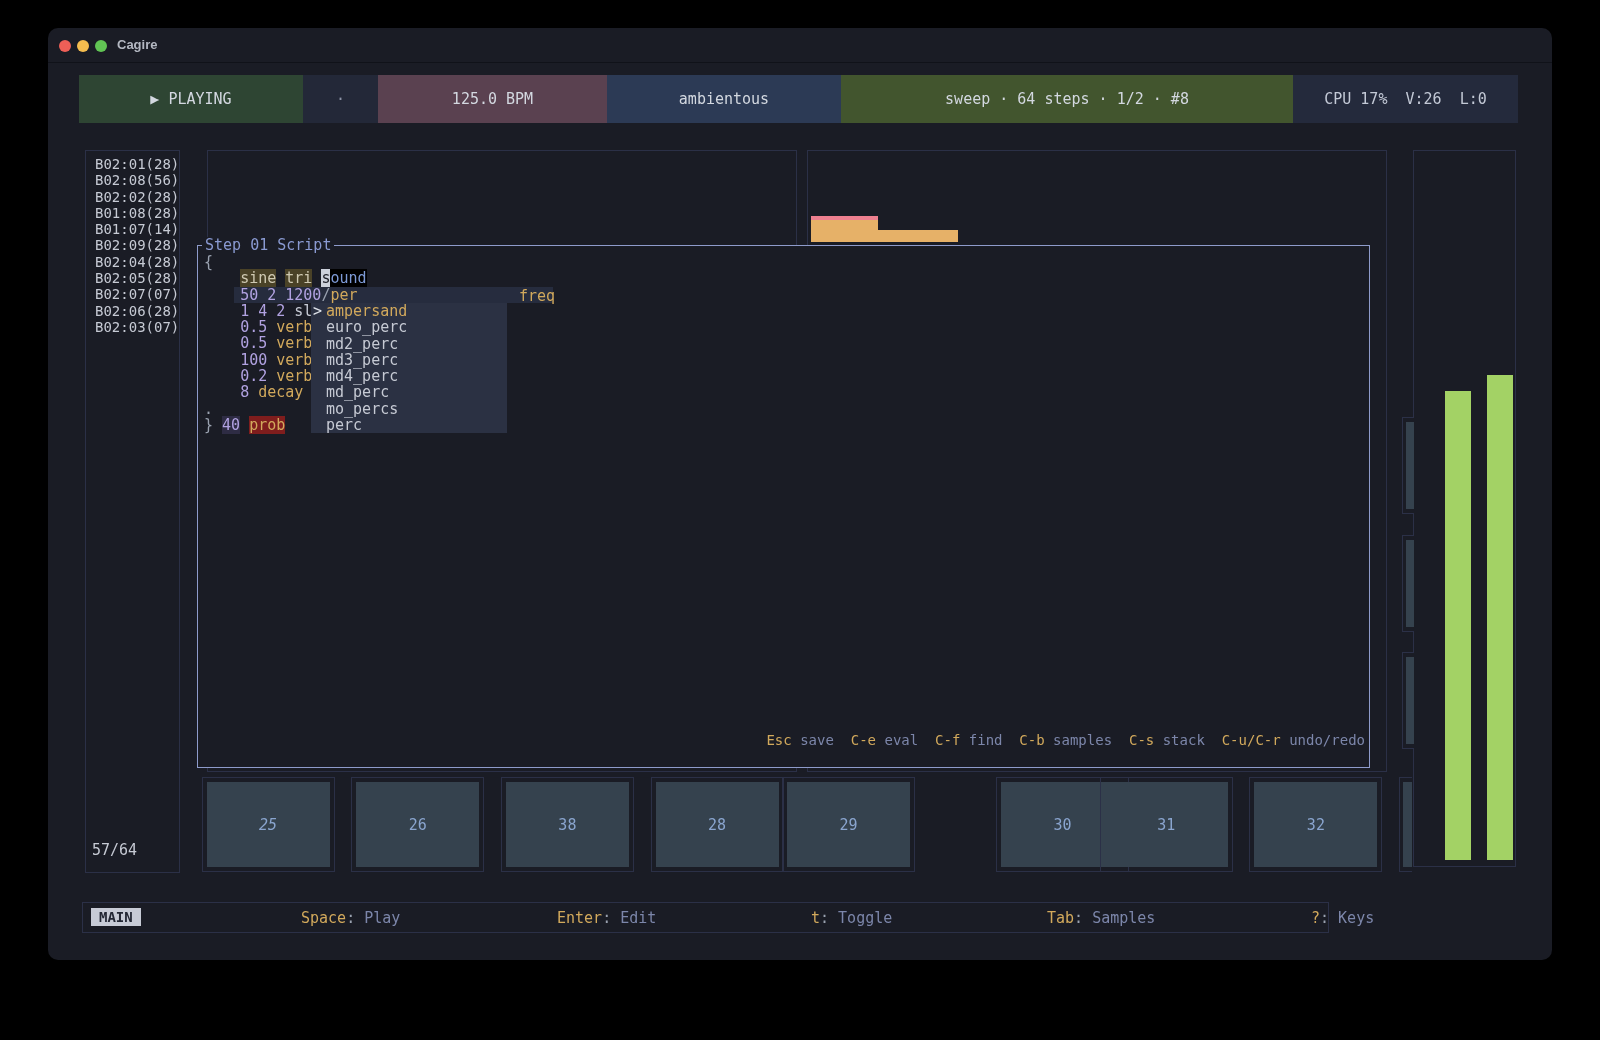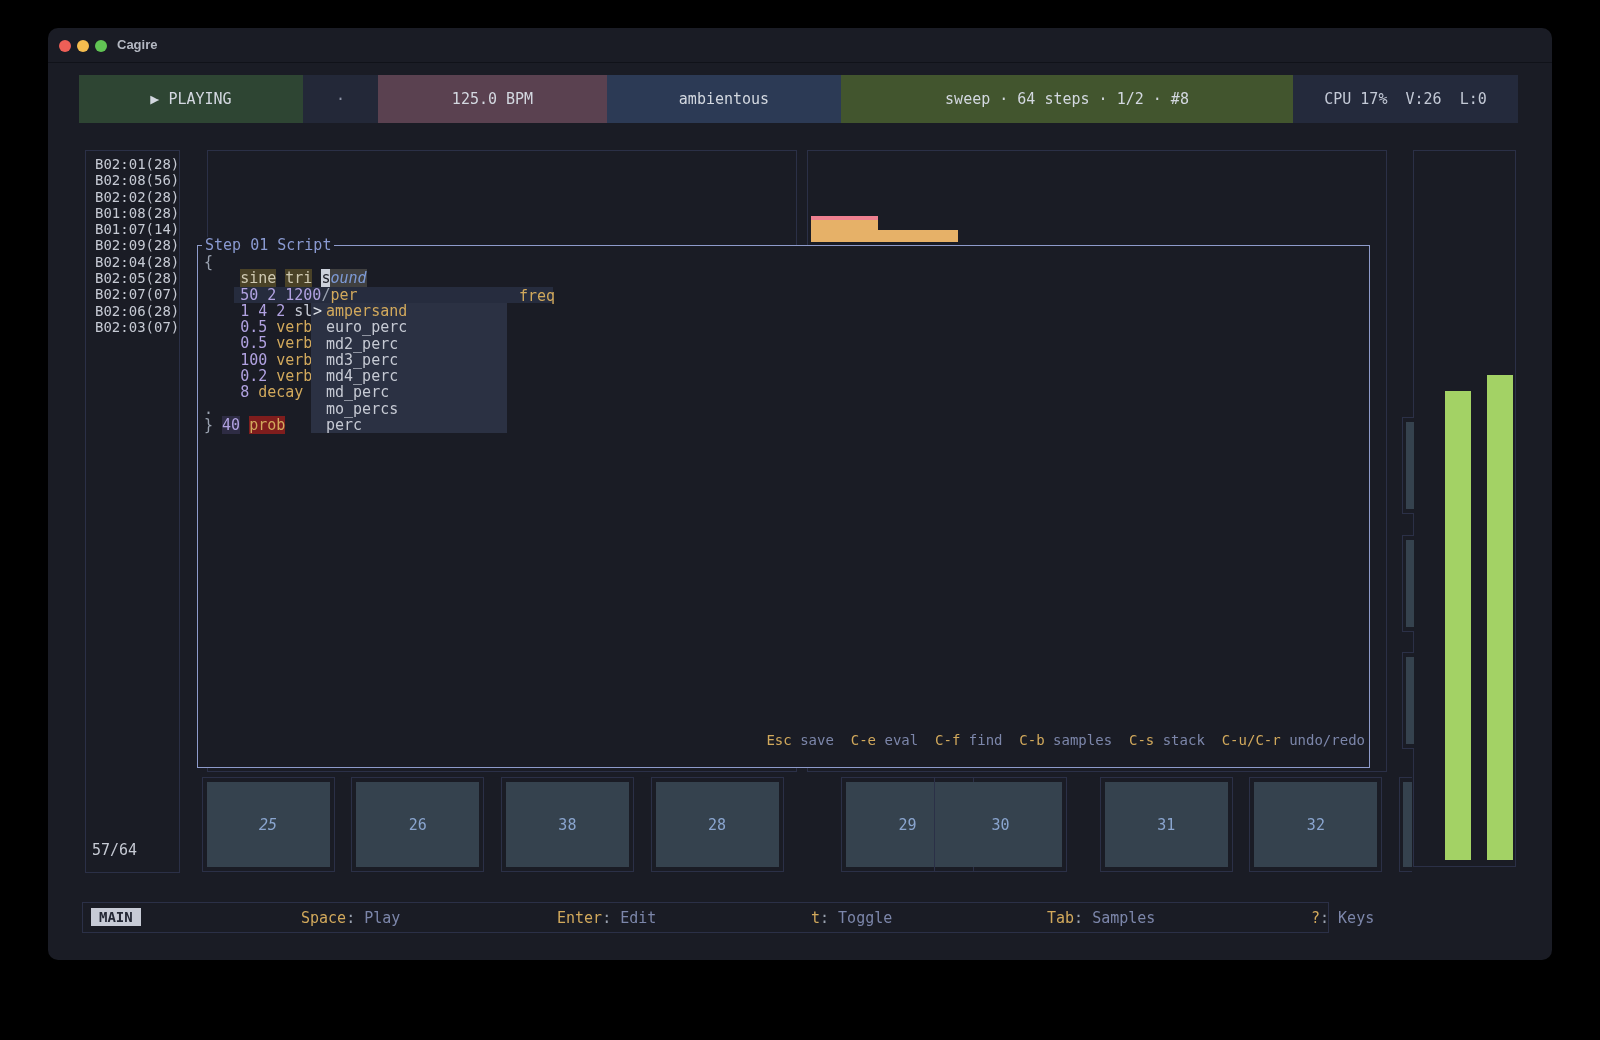--- a/index.html
+++ b/index.html
@@ -39,21 +39,21 @@
   
   .editor{position:absolute;left:149px;top:217px;width:1173px;height:523px;background:#1a1c25;
           border:1px solid #8e9bcb;box-sizing:border-box;z-index:5;}
   .edtitle{position:absolute;left:4px;top:-9px;background:#1a1c25;padding:0 3px;color:#8a9ad2;
            font-size:15px;line-height:16px;}
   .code{position:absolute;left:6px;top:8px;font-size:15px;line-height:16.3px;white-space:pre;z-index:2;}
   .lineband{position:absolute;left:36px;top:40.6px;width:319px;height:16px;background:#262c3e;z-index:1;}
   .freq{position:absolute;left:321px;top:41px;font-size:15px;color:#d2a95c;z-index:2;}
   .tk-pun{color:#9aa2b0;} .tk-num{color:#b1a2e1;} .tk-gold{color:#d2a95c;} .tk-plain{color:#c6cad4;}
   .tk-olive{color:#cfc9b2;background:#4a4227;} .tk-cursor{color:#1a1c25;background:#ccd1db;}
-  .tk-wordsel{color:#7d9ad6;background:#404040;font-style:italic;} .tk-numbox{color:#b1a2e1;background:#2e2c44;}
+  .tk-wordsel{color:#7d9ad6;background:#000000;} .tk-numbox{color:#b1a2e1;background:#2e2c44;}
   .tk-goldhl{color:#d2a95c;background:#7f1d1d;}
   .dropdown{position:absolute;left:113px;top:57px;width:196px;background:#2b3143;z-index:4;
             font-size:15px;line-height:16.3px;}
   .dd-row{display:flex;white-space:pre;}
   .dd-mark{width:13px;color:#dfe3ea;padding-left:2px;}
   .dd-sel{color:#d2a95c;} .dd-item{color:#c6cad4;}
   .edhelp{position:absolute;right:4px;top:486px;font-size:14px;white-space:pre;z-index:2;}
   .hk{color:#d2a95c;} .hl{color:#7c86aa;}
   
   .cell{position:absolute;top:749px;width:133px;height:95px;border:1px solid #2b3047;box-sizing:border-box;}
@@ -151,24 +151,24 @@
         </div>
         <div class="cell" style="left: 303.2px;">
           <div class="cellfill">26</div>
         </div>
         <div class="cell" style="left: 452.9px;">
           <div class="cellfill">38</div>
         </div>
         <div class="cell" style="left: 602.6px;">
           <div class="cellfill">28</div>
         </div>
-        <div class="cell" style="left: 793px;">
+        <div class="cell" style="left: 734px;">
           <div class="cellfill">29</div>
         </div>
-        <div class="cell" style="left: 886px;">
+        <div class="cell" style="left: 948px;">
           <div class="cellfill">30</div>
         </div>
         <div class="cell" style="left: 1051.7px;">
           <div class="cellfill">31</div>
         </div>
         <div class="cell" style="left: 1201.4px;">
           <div class="cellfill">32</div>
         </div>
       </div>
 

